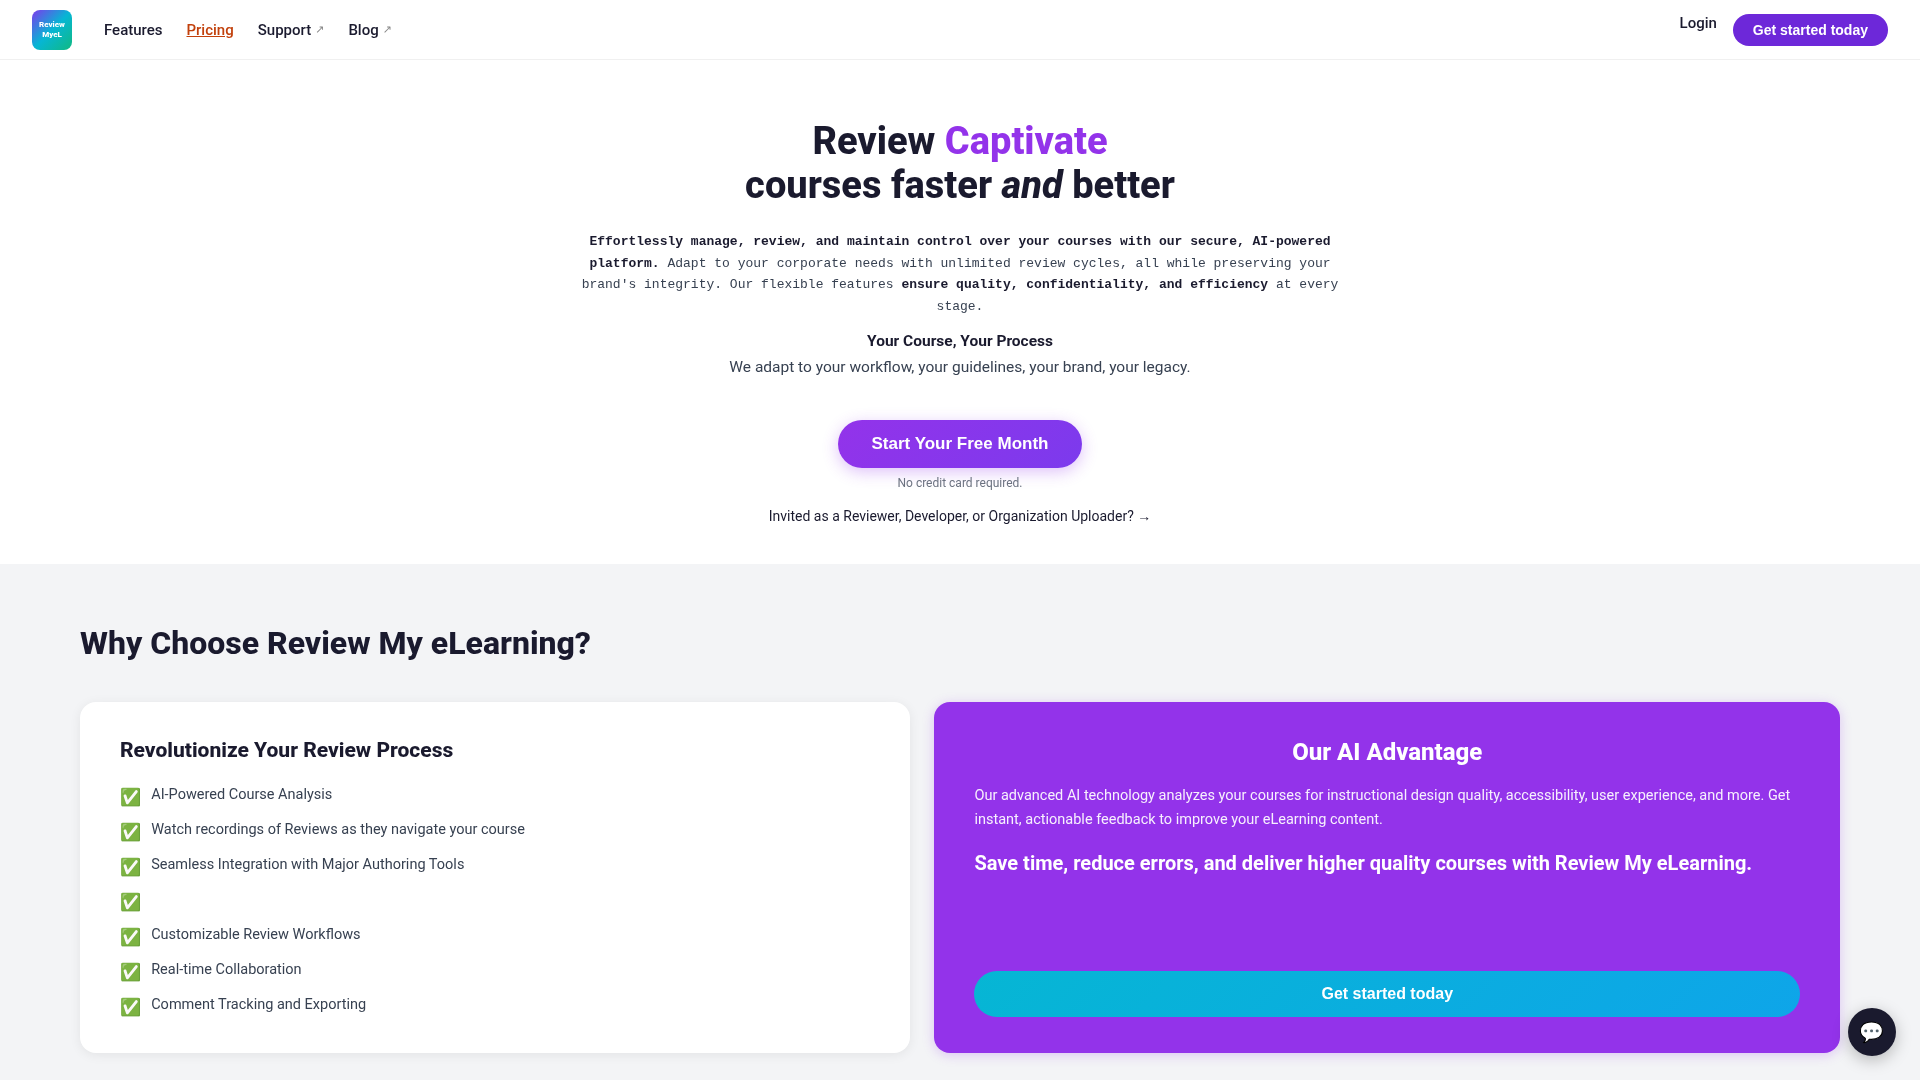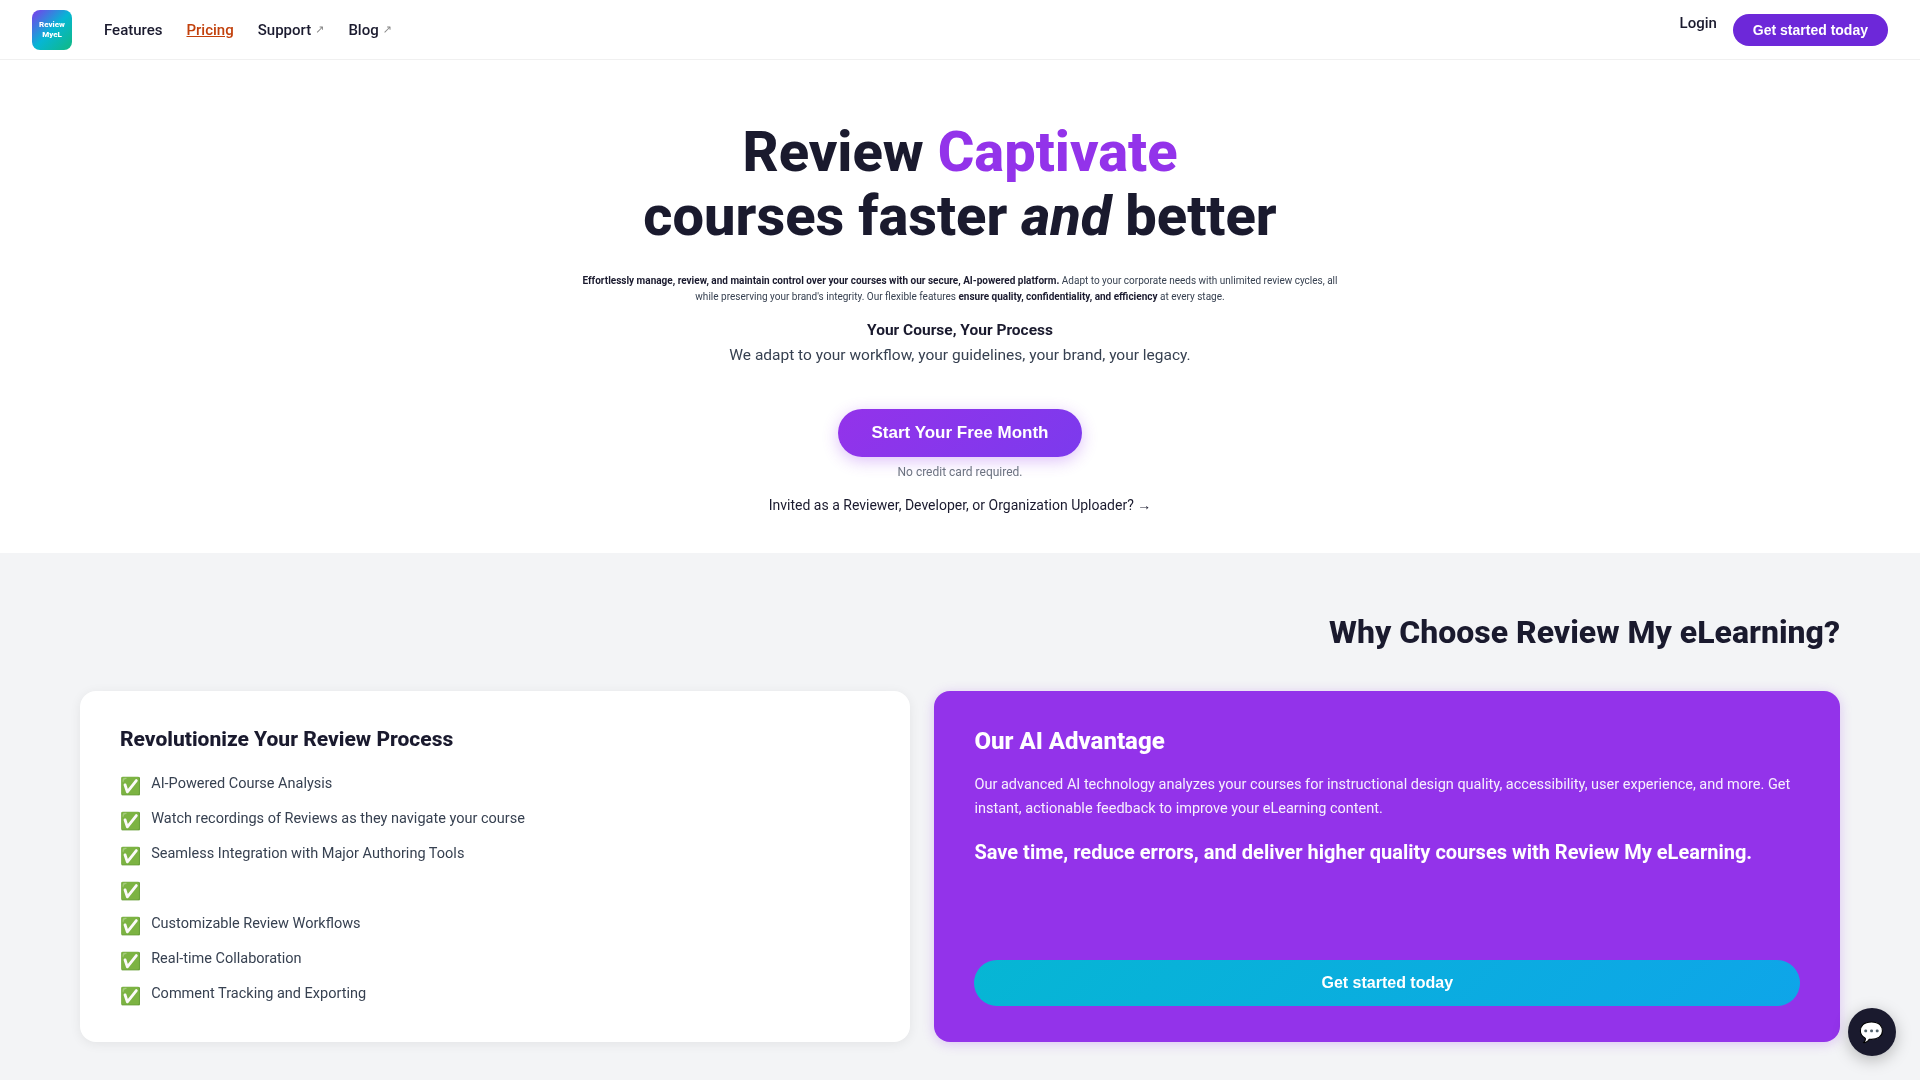--- a/index.html
+++ b/index.html
@@ -31,66 +31,66 @@
       background: #6d28d9; color: #fff; border: none; border-radius: 24px;
       padding: 8px 20px; font-size: 14px; font-weight: 600; cursor: pointer;
       white-space: nowrap;
     }
 
     
     .hero {
       background: #fff; text-align: center; padding: 60px 24px 40px;
     }
     .hero h1 {
-      font-size: 56px; font-weight: 800; line-height: 1.15; color: #1a1a2e; margin-bottom: 8px;
+      font-size: 38px; font-weight: 800; line-height: 1.15; color: #1a1a2e; margin-bottom: 8px;
     }
     .hero h1 .captivate { color: #9333ea; }
     .hero h1 .italic { font-style: italic; }
-    .hero-desc { max-width: 780px; margin: 24px auto 0; font-size: 10px; color: #374151; line-height: 1.65; }
+    .hero-desc { max-width: 780px; margin: 24px auto 0; font-size: 13px; color: #374151; line-height: 1.65; font-family: Liberation Mono, monospace; }
     .hero-desc strong { font-weight: 700; color: #1a1a2e; }
     .hero-brand { text-align: center; margin-top: 12px; font-size: 15.5px; color: #374151; line-height: 1.65; }
     .hero-brand-title { font-weight: 700; color: #1a1a2e; }
     .btn-free-month {
       display: inline-block; margin-top: 40px;
       background: linear-gradient(135deg, #9333ea, #7c3aed);
       color: #fff; border: none; border-radius: 30px;
       padding: 14px 34px; font-size: 17px; font-weight: 700; cursor: pointer;
       box-shadow: 0 4px 16px rgba(147,51,234,0.3);
     }
     .no-credit { font-size: 12px; color: #6b7280; margin-top: 8px; }
     .invited-link {
       display: block; margin-top: 18px; font-size: 14px; color: #1a1a2e; cursor: pointer;
     }
 
     
     .why-section {
       background: #f3f4f6; padding: 60px 80px 80px;
     }
     .why-title {
-      text-align: right; font-size: 32px; font-weight: 800; color: #1a1a2e; margin-bottom: 40px;
+      text-align: left; font-size: 32px; font-weight: 800; color: #1a1a2e; margin-bottom: 40px;
     }
     .cards-row { display: flex; gap: 24px; align-items: stretch; }
 
     
     .card-left {
       background: #fff; border-radius: 16px; padding: 36px 40px;
       flex: 1; box-shadow: 0 2px 12px rgba(0,0,0,0.07);
     }
     .card-left-title { font-size: 21px; font-weight: 800; color: #1a1a2e; margin-bottom: 24px; }
     .feature-list { list-style: none; display: flex; flex-direction: column; gap: 14px; }
     .feature-item { display: flex; align-items: flex-start; gap: 10px; font-size: 14.5px; color: #374151; }
     .check-icon { color: #16a34a; font-size: 17px; flex-shrink: 0; margin-top: 1px; }
 
     
     .card-right {
       background: #9333ea; border-radius: 16px; padding: 36px 40px;
       flex: 1.1; display: flex; flex-direction: column; justify-content: space-between;
       box-shadow: 0 2px 12px rgba(147,51,234,0.25);
     }
-    .card-right-title { font-size: 24px; font-weight: 800; color: #fff; margin-bottom: 18px; }
+    .card-right-title { font-size: 24px; font-weight: 800; color: #fff; margin-bottom: 18px; text-align: center; }
     .card-right-desc { font-size: 14.5px; color: rgba(255,255,255,0.92); line-height: 1.65; }
     .card-right-bold { font-weight: 700; color: #fff; margin-top: 16px; display: block; font-size: 20px; line-height: 1.5; }
     .btn-get-started-card {
       display: block; width: 100%; margin-top: 32px;
       background: linear-gradient(135deg, #06b6d4, #0ea5e9);
       color: #fff; border: none; border-radius: 30px;
       padding: 14px 0; font-size: 16px; font-weight: 700; cursor: pointer;
       text-align: center;
     }
 

